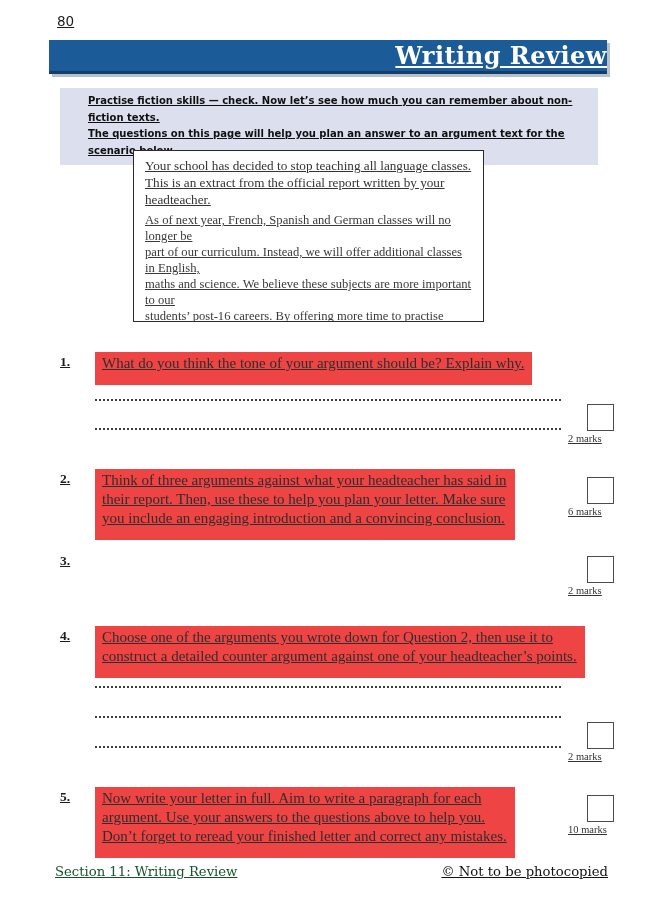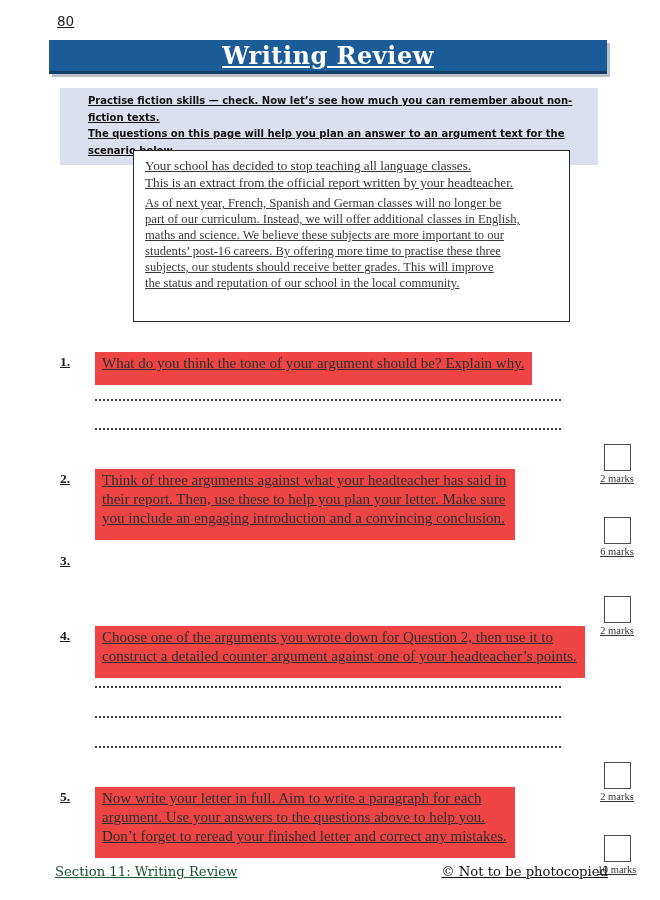--- a/index.html
+++ b/index.html
@@ -20,21 +20,21 @@
     font-family: "DejaVu Sans", sans-serif;
     font-size: 13.5px; color: #1c1c1c;
   }
 
   .banner {
     position: absolute; left: 49px; top: 40px;
     width: 558px; height: 34px;
     background: #1b5b98;
     border-bottom: 3px solid #123e6b;
     box-shadow: 3px 3px 0 #b8c0cb;
-    text-align: center;
+    text-align: right;
   }
   .banner-title {
     font-family: "DejaVu Serif", serif;
     font-weight: bold;
     font-size: 24px;
     line-height: 32px;
     color: #ffffff;
     letter-spacing: 0.5px;
   }
 
@@ -48,21 +48,21 @@
     font-family: "DejaVu Sans", sans-serif;
     font-weight: bold;
     font-size: 10px;
     line-height: 16.5px;
     color: #101010;
     margin-left: 16px;
   }
 
   .scenario-box {
     position: absolute; left: 133px; top: 150px;
-    width: 437px; height: 172px;
+    width: 351px; height: 172px;
     background: #ffffff;
     border: 1.5px solid #2a2a2a;
     padding: 6px 11px;
     overflow: hidden;
   }
   .scenario-intro, .scenario-task {
     font-size: 13.2px;
     line-height: 17px;
     color: #333333;
   }
@@ -90,24 +90,23 @@
     color: #2e2e2e;
   }
 
   .dotline {
     position: absolute; left: 95px;
     width: 466px; height: 0;
     border-bottom: 2px dotted #3c3c3c;
   }
 
   .marks {
-    position: absolute; left: 585px;
+    position: absolute; left: 568px;
     width: 64px;
-    text-align: center;
-    margin-top: 40px;
+    text-align: left;
   }
   .marks-box {
     width: 27px; height: 27px;
     border: 1.5px solid #4c4c4c;
     background: #ffffff;
     margin: 0 auto 2px auto;
   }
   .marks-label {
     font-size: 10.5px;
     color: #333333;

